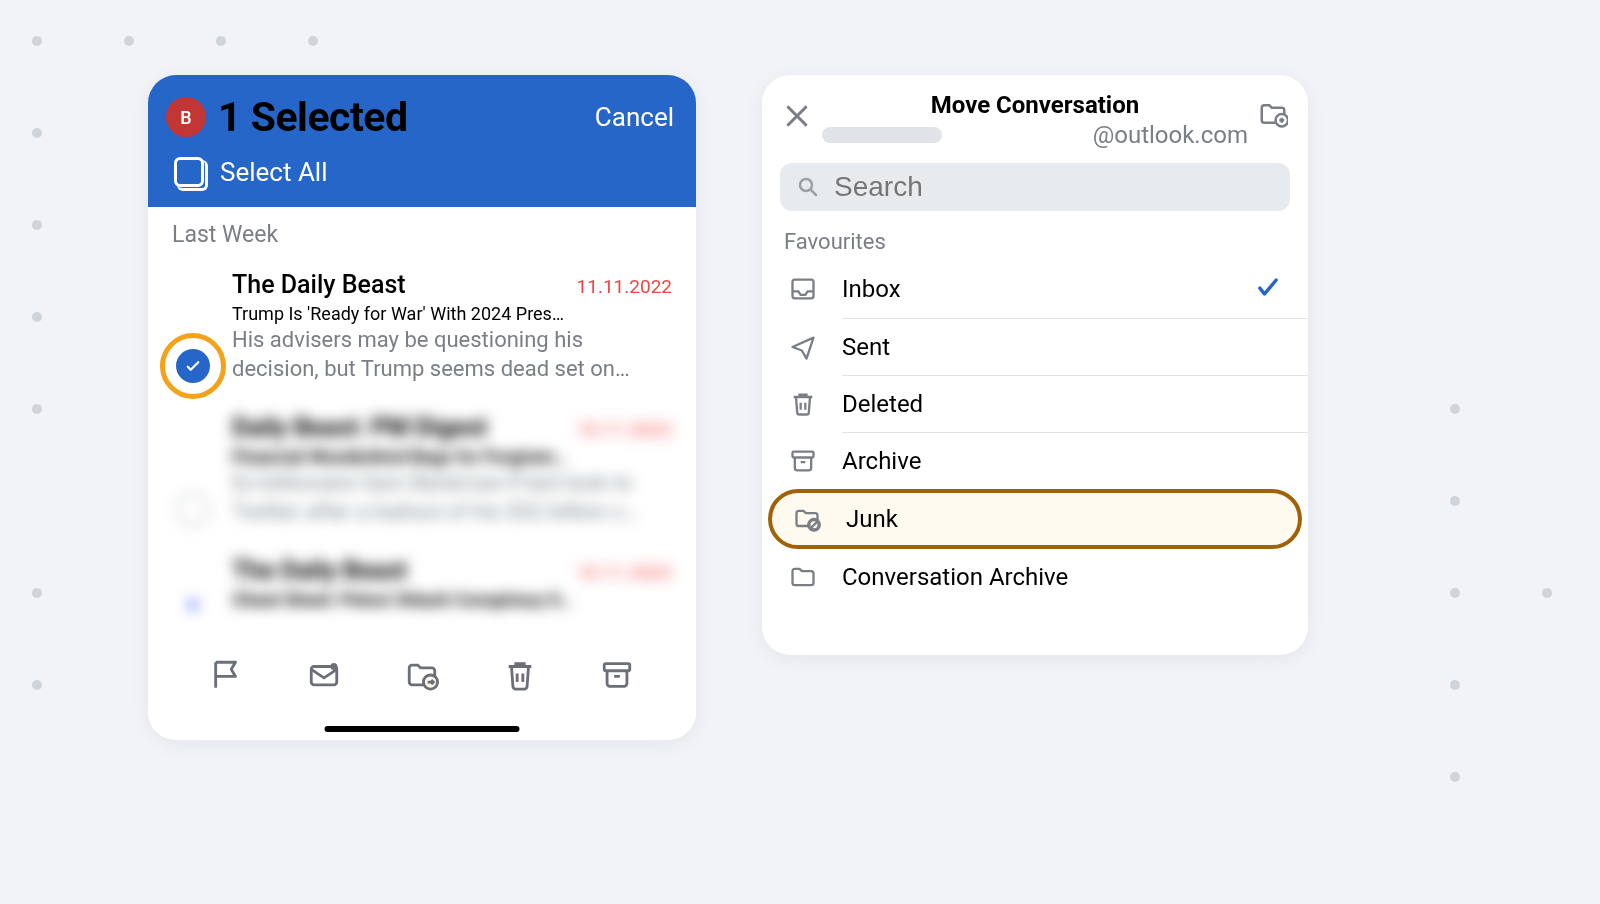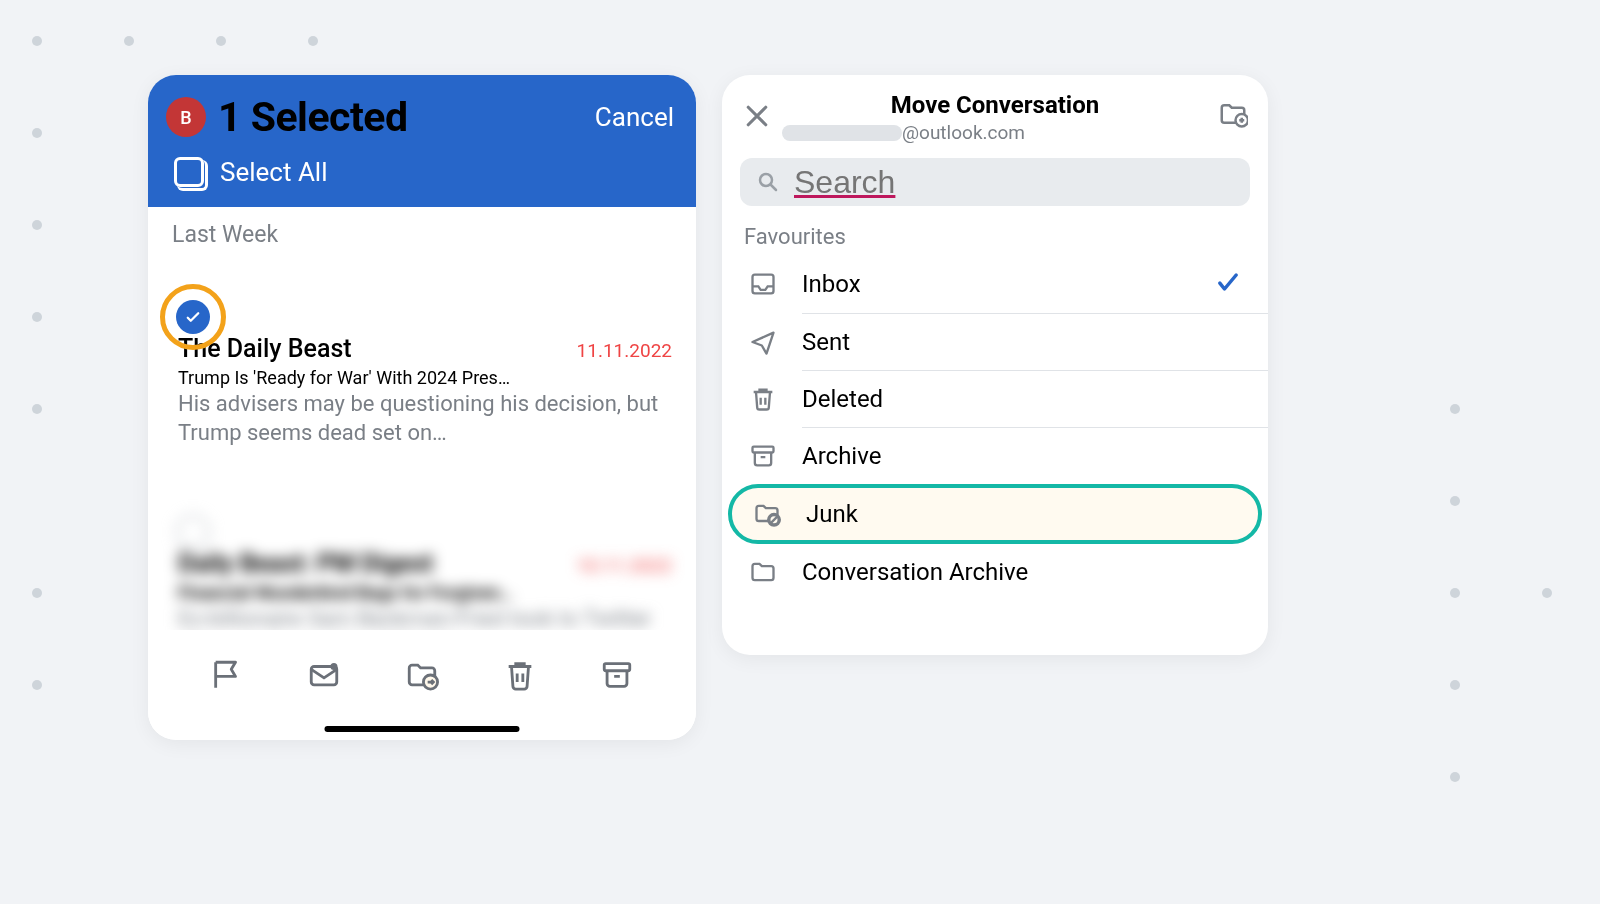--- a/index.html
+++ b/index.html
@@ -62,24 +62,23 @@
     width: 28px; height: 28px;
     border: 3px solid #fff; border-radius: 6px;
     right: -7px; bottom: -7px;
     border-top: none; border-left: none;
   }
   .select-all-label { color: #fff; font-size: 26px; }
   .section-label {
     color: #7a7f86; font-size: 23px; padding: 14px 24px 10px;
   }
   .mail-item {
-    display: flex; align-items: flex-start;
+    display: flex; align-items: flex-end;
     padding: 12px 24px 18px 18px;
     position: relative;
-    flex-direction: column;
   }
   .mail-check {
     width: 54px; flex-shrink: 0;
     display: flex; align-items: center; justify-content: center;
     margin-top: 30px;
     position: relative;
   }
   .check-ring {
     position: absolute;
     width: 66px; height: 66px;
@@ -134,51 +133,51 @@
     left: 50%; top: 50%;
     transform: translate(-50%, -50%);
     background: #fff8eb;
     z-index: -1;
   }
   .home-indicator {
     position: absolute; bottom: 8px; left: 50%; transform: translateX(-50%);
     width: 195px; height: 6px; background: #000; border-radius: 4px;
   }
   
-  .right { left: 722px; top: 75px; width: 546px; height: 580px; padding-bottom: 12px;}
+  .right { left: 762px; top: 75px; width: 546px; height: 580px; padding-bottom: 12px;}
   .right-header {
     display: flex; align-items: flex-start; padding: 16px 20px 4px; gap: 10px;
   }
   .close-x { width: 30px; height: 30px; color: #7a7f86; margin-top: 10px; }
   .close-x svg { width: 100%; height: 100%; stroke: #7a7f86; stroke-width: 2.5; }
   .rh-center { flex: 1; text-align: center; }
   .rh-title { font-size: 24px; font-weight: 700; color: #000; }
-  .rh-sub { font-size: 19px; color: #7a7f86; margin-top: 2px; display:flex; align-items:center; justify-content:flex-start; gap:0;}
+  .rh-sub { font-size: 24px; color: #7a7f86; margin-top: 2px; display:flex; align-items:center; justify-content:space-between; gap:0;}
   .rh-mask { display:inline-block; width: 120px; height: 16px; background: #e0e3e7; border-radius: 8px;}
   .add-folder { width: 30px; height: 30px; color: #7a7f86; margin-top: 8px;}
   .add-folder svg { width: 100%; height: 100%; stroke: #7a7f86; stroke-width: 2; fill:none;}
   .search-wrap { padding: 10px 18px 4px; }
   .search-bar {
     background: #e8ebee; border-radius: 12px; height: 48px;
     display: flex; align-items: center; padding: 0 16px; gap: 14px;
   }
   .search-bar svg { width: 24px; height: 24px; stroke: #9aa0a6; stroke-width: 2.5; fill:none;}
   .search-bar input {
-    border: none; background: transparent; font-size: 32px; color: #be185d;
-    outline: none; flex: 1; text-decoration: underline;
+    border: none; background: transparent; font-size: 28px; color: #8b5cf6;
+    outline: none; flex: 1;
   }
   .fav-label { font-size: 22px; color: #7a7f86; padding: 14px 22px 6px; }
   .folder-list { }
   .folder-item {
     display: flex; align-items: center;
     padding: 13px 26px; gap: 24px;
     position: relative;
   }
   .folder-item.hl {
-    border: 4px solid #14b8a6;
+    border: 4px solid #a16207;
     border-radius: 30px;
     background: #fffaf0;
     margin: 0 6px;
     padding: 11px 20px;
   }
   .folder-icon { width: 30px; height: 30px; flex-shrink: 0; display:flex; align-items:center; justify-content:center;}
   .folder-icon svg { width: 28px; height: 28px; stroke: #7a7f86; stroke-width: 2; fill: none; }
   .folder-label { font-size: 24px; color: #000; flex: 1; }
   .folder-check svg { width: 28px; height: 28px; stroke: #2766c9; stroke-width: 3; fill:none; }
   .sep { height: 1px; background: #e0e3e7; margin-left: 80px; }

